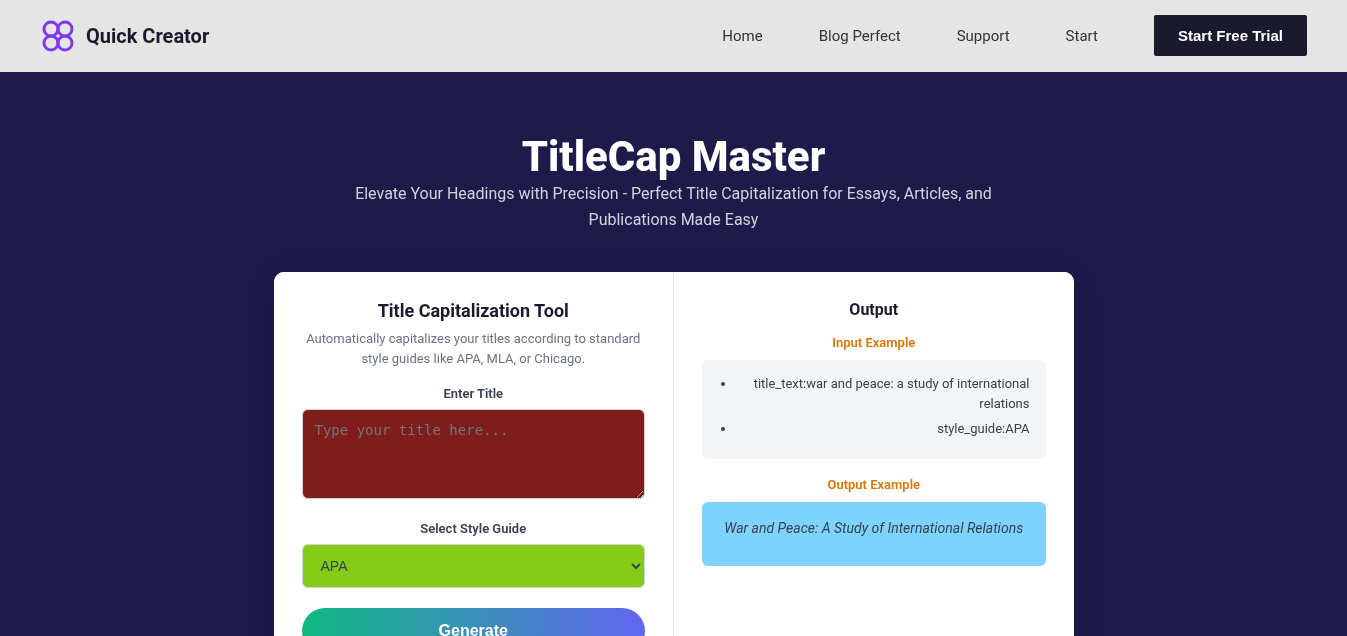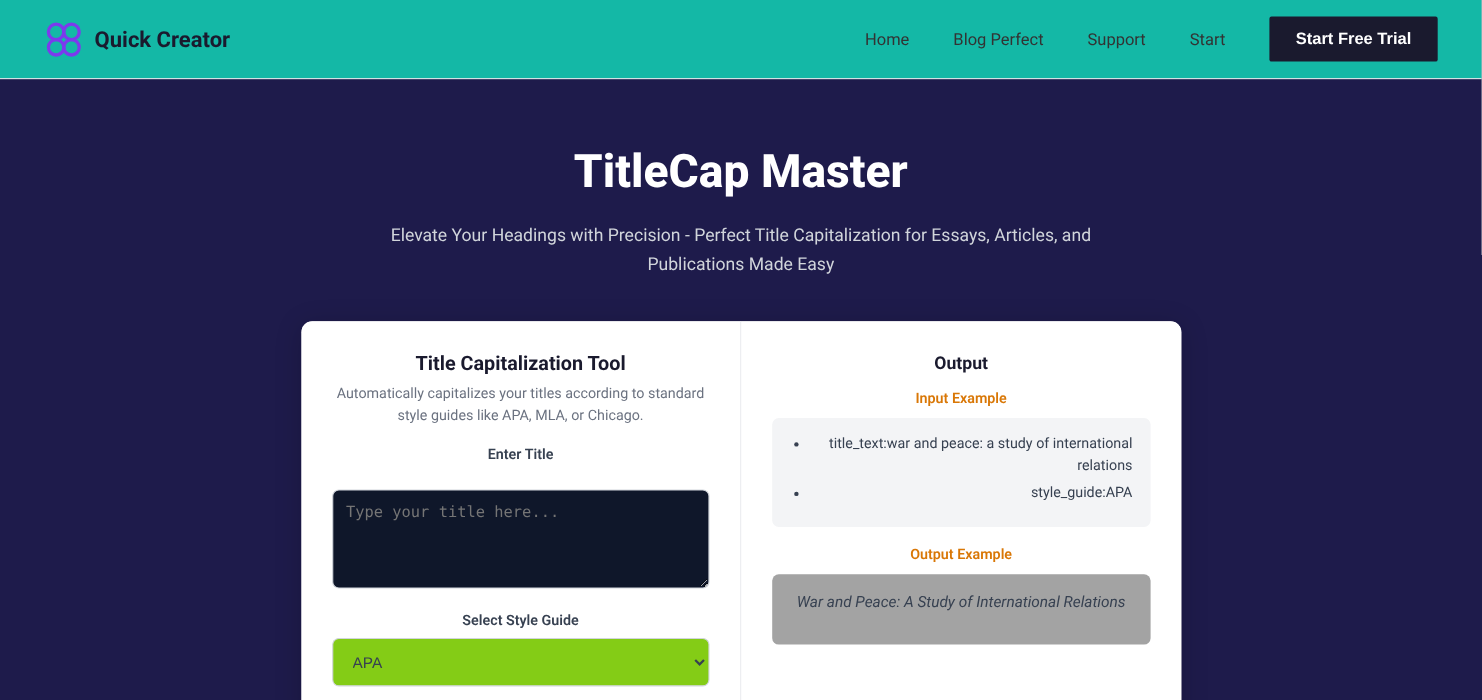--- a/index.html
+++ b/index.html
@@ -5,41 +5,41 @@
     * { margin: 0; padding: 0; box-sizing: border-box; }
     body { font-family: -apple-system, BlinkMacSystemFont, 'Segoe UI', Roboto, sans-serif; background: #fff; }
 
     
     .navbar {
       display: flex;
       align-items: center;
       justify-content: space-between;
       padding: 0 40px;
       height: 72px;
-      background: #14b8a6;
+      background: #e5e5e5;
       border-bottom: 1px solid #e5e7eb;
     }
     .navbar-logo {
       display: flex;
       align-items: center;
       gap: 10px;
     }
     .logo-icon {
       width: 36px;
       height: 36px;
     }
     .logo-text {
       font-size: 20px;
       font-weight: 700;
       color: #1a1a2e;
     }
     .navbar-links {
       display: flex;
       align-items: center;
-      gap: 40px;
+      gap: 56px;
     }
     .nav-link {
       font-size: 15px;
       color: #333;
       text-decoration: none;
       cursor: pointer;
     }
     .btn-trial {
       background: #1a1a2e;
       color: #fff;
@@ -54,21 +54,20 @@
     
     .hero {
       background: #1e1b4b;
       padding: 60px 40px 50px;
       text-align: center;
       color: #fff;
     }
     .hero-title {
       font-size: 42px;
       font-weight: 800;
-      margin-bottom: 20px;
     }
     .hero-subtitle {
       font-size: 16px;
       color: #d1d5db;
       max-width: 700px;
       margin: 0 auto 40px;
       line-height: 1.6;
     }
 
     
@@ -99,33 +98,33 @@
     .panel-desc {
       font-size: 13px;
       color: #6b7280;
       line-height: 1.5;
       margin-bottom: 18px;
     }
     .field-label {
       font-size: 13px;
       font-weight: 600;
       color: #374151;
-      margin-bottom: 24px;
+      margin-bottom: 8px;
     }
     .title-textarea {
       width: 100%;
       height: 90px;
       border: 1px solid #d1d5db;
       border-radius: 6px;
       padding: 12px;
       font-size: 14px;
       color: #9ca3af;
       resize: vertical;
       outline: none;
-      background: #0f172a;
+      background: #7f1d1d;
       margin-bottom: 18px;
     }
     .style-label {
       font-size: 13px;
       font-weight: 600;
       color: #374151;
       margin-bottom: 8px;
     }
     .style-select {
       width: 100%;
@@ -186,21 +185,21 @@
       line-height: 1.5;
       text-align: right;
     }
     .output-example-label {
       font-size: 13px;
       font-weight: 600;
       color: #d97706;
       margin-bottom: 10px;
     }
     .output-box {
-      background: #a3a3a3;
+      background: #7dd3fc;
       border-radius: 6px;
       padding: 18px 16px;
       min-height: 64px;
     }
     .output-box-text {
       font-size: 14px;
       color: #374151;
       text-align: center;
       font-style: italic;
     }

